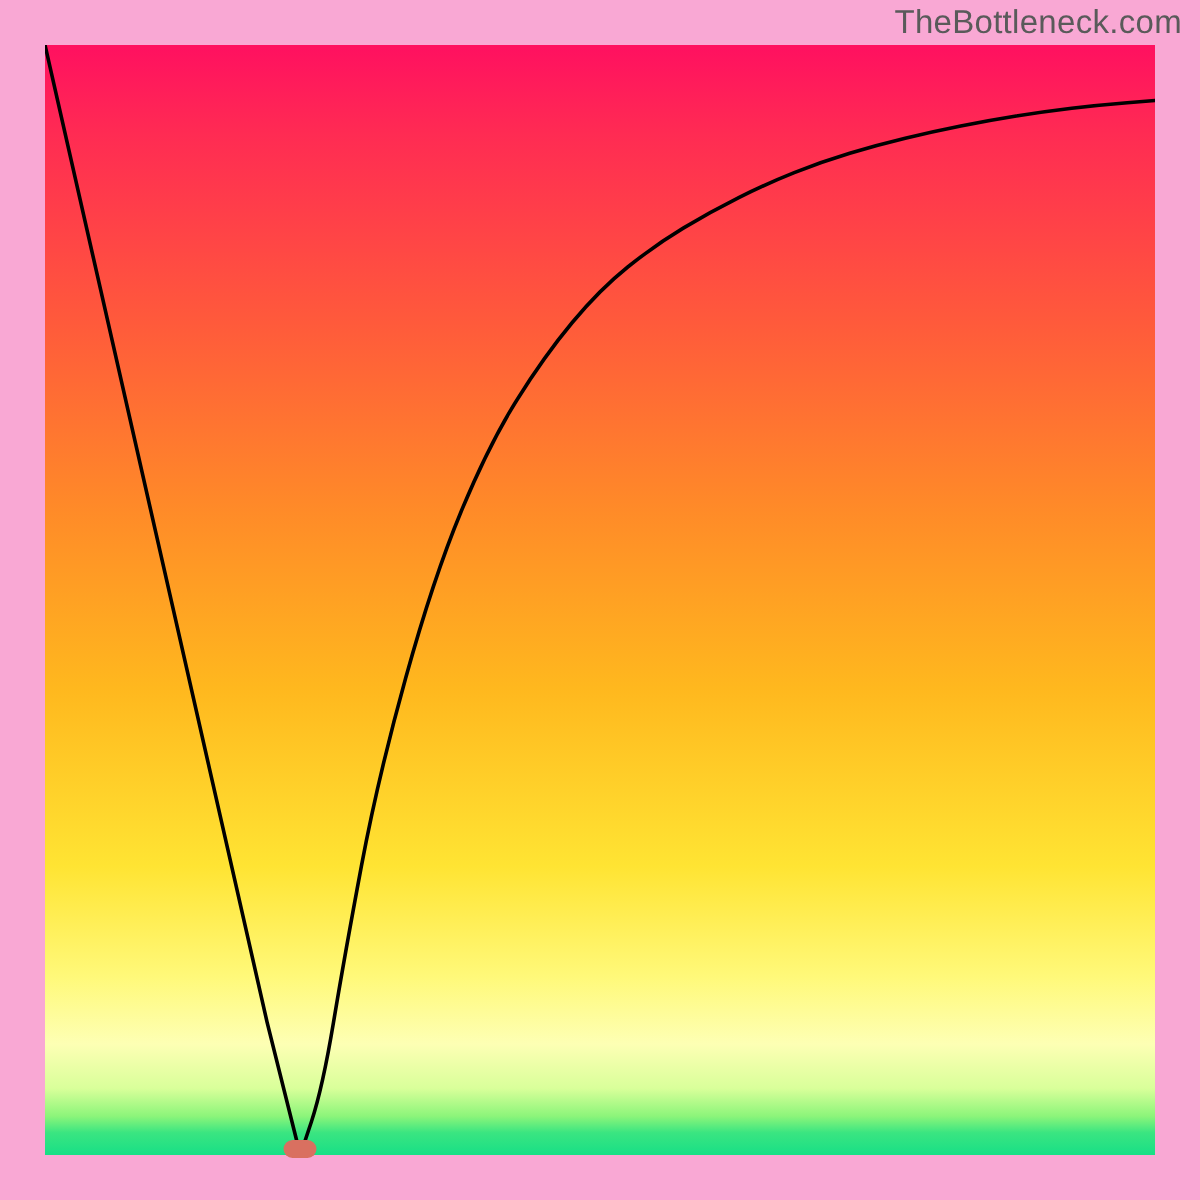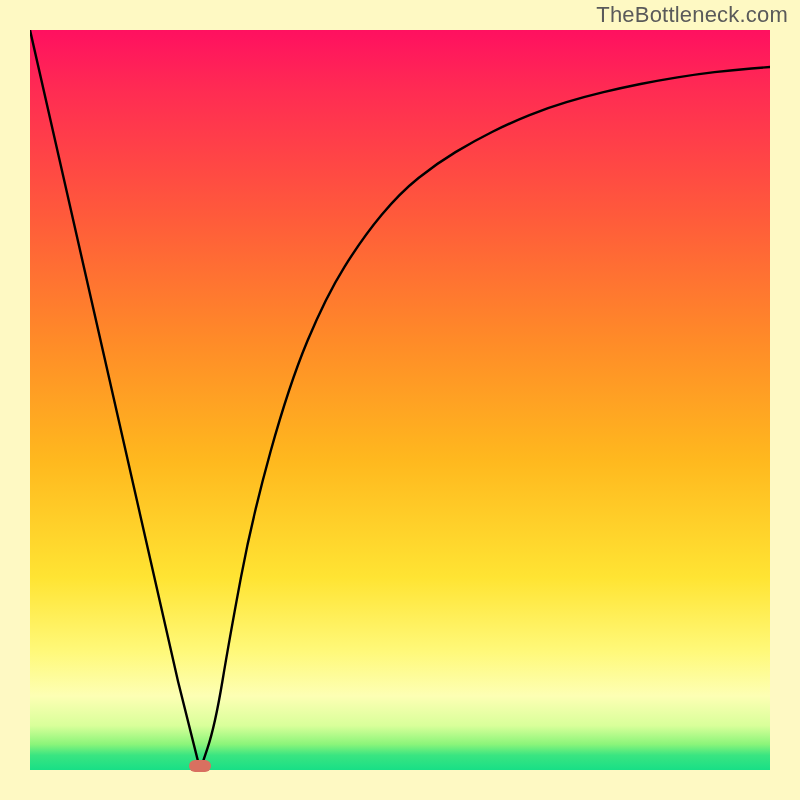--- a/index.html
+++ b/index.html
@@ -8,21 +8,21 @@
     width: 800px;
     height: 800px;
     overflow: hidden;
     background: #000;
     font-family: Arial, Helvetica, sans-serif;
   }
   .frame {
     position: absolute;
     left: 0; top: 0;
     width: 800px; height: 800px;
-    background: #fef9c3;
+    background: #f9a8d4;
   }
   .watermark {
     position: absolute;
     top: 2px;
     right: 12px;
     color: #5a5a5a;
     font-size: 22px;
     font-weight: 400;
     letter-spacing: 0.2px;
     z-index: 30;

